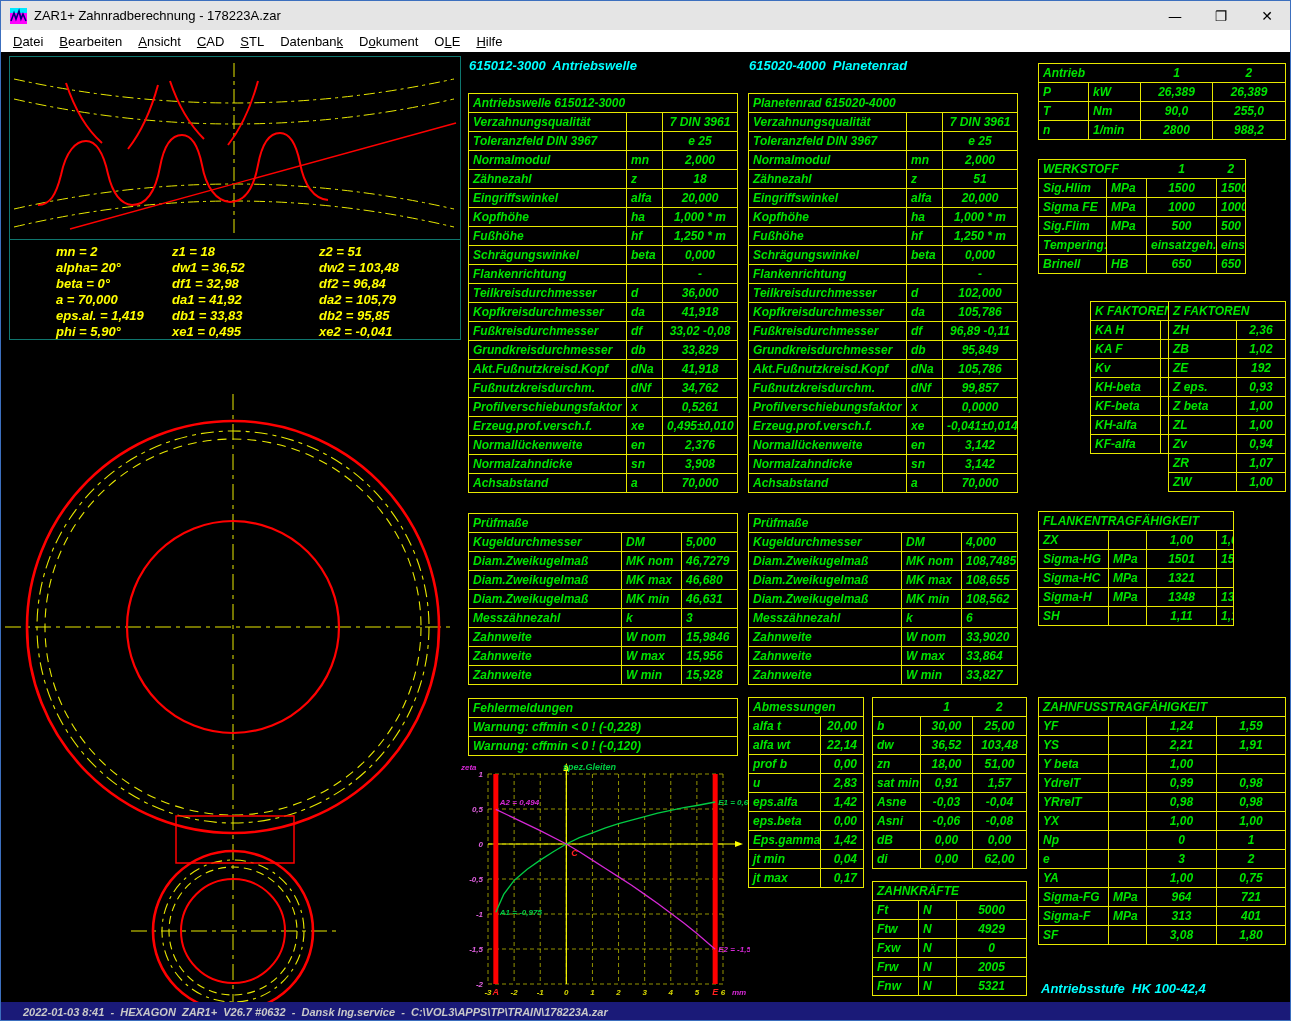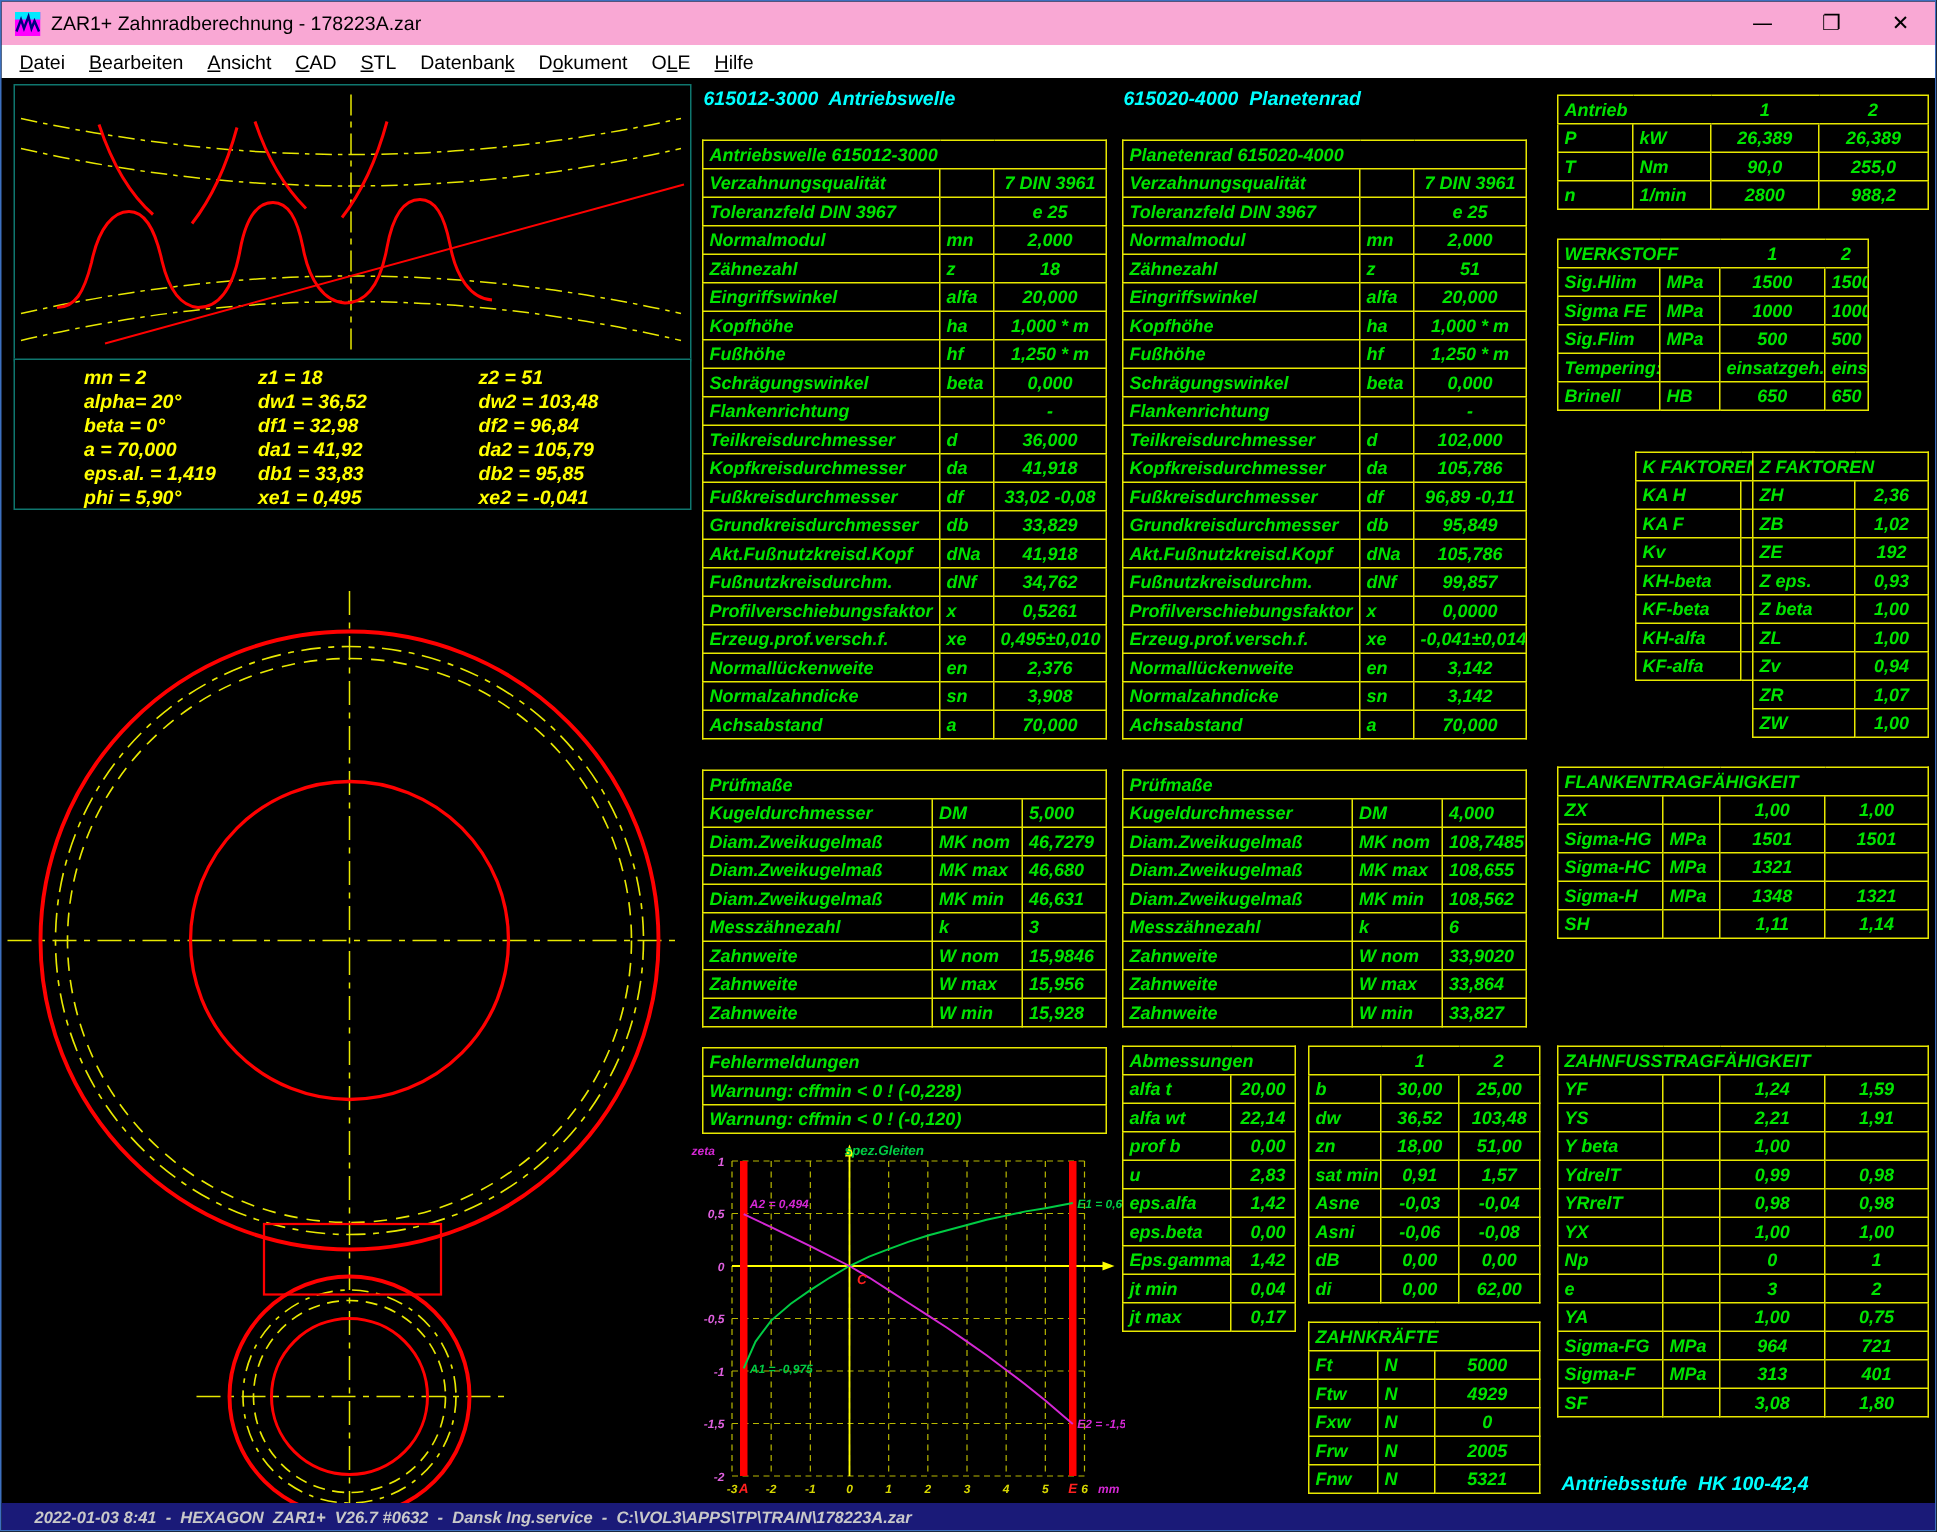--- a/index.html
+++ b/index.html
@@ -1,20 +1,20 @@
 <!DOCTYPE html>
 <html><head>
 <meta charset="utf-8">
 <style>
   html,body{margin:0;padding:0;background:#222;}
   #app{position:relative;width:1291px;height:1021px;background:#000;overflow:hidden;
        border:1px solid #3c6fbe;box-sizing:border-box;
        font-family:"Liberation Sans",sans-serif;}
   
-  .titlebar{position:absolute;left:0;top:0;width:100%;height:29px;background:#f9a8d4;
+  .titlebar{position:absolute;left:0;top:0;width:100%;height:29px;background:#e5e5e5;
             display:flex;align-items:center;color:#000;font:13px "Liberation Sans",sans-serif;}
   .app-icon{width:17px;height:16px;margin:0 7px 0 9px;}
   .win-btns{margin-left:auto;display:flex;height:100%;}
   .win-btn{width:46px;height:100%;display:flex;align-items:center;justify-content:center;
            font:14px "DejaVu Sans",sans-serif;color:#000;cursor:default;}
   
   .menubar{position:absolute;left:0;top:29px;width:100%;height:22px;background:#ffffff;
            display:flex;align-items:center;font:13px "Liberation Sans",sans-serif;color:#000;padding-left:4px;box-sizing:border-box;}
   .mi{padding:0 8px;white-space:pre;}
   .mi u{text-decoration:underline;}
@@ -894,21 +894,21 @@
           <td>ZR</td>
           <td>1,07</td>
         </tr>
         <tr>
           <td>ZW</td>
           <td>1,00</td>
         </tr>
       </tbody>
   </table>
 
-  <table class="yt flk-table" style="left:1037px;top:510px;width:248px;">
+  <table class="yt flk-table" style="left:1037px;top:510px;width:196px;">
     <colgroup>
         <col style="width:70px">
         <col style="width:38px">
         <col style="width:70px">
         <col>
       </colgroup>
     <tbody>
         <tr>
           <td colspan="4">FLANKENTRAGFÄHIGKEIT</td>
         </tr>

